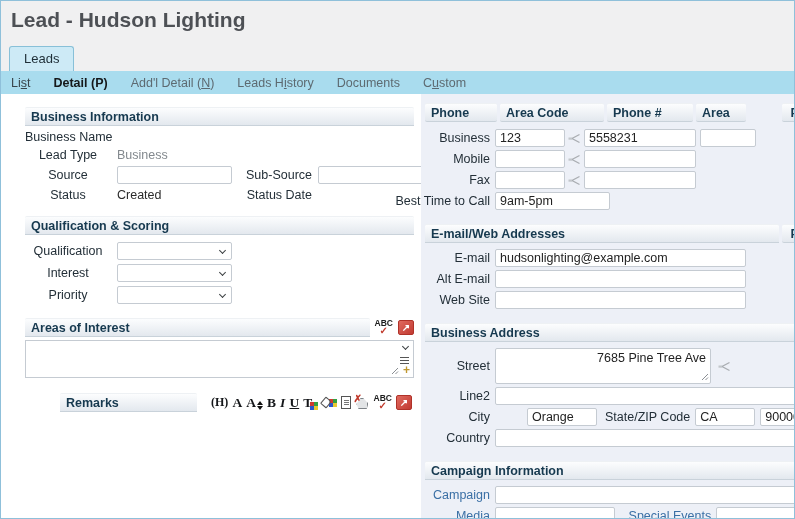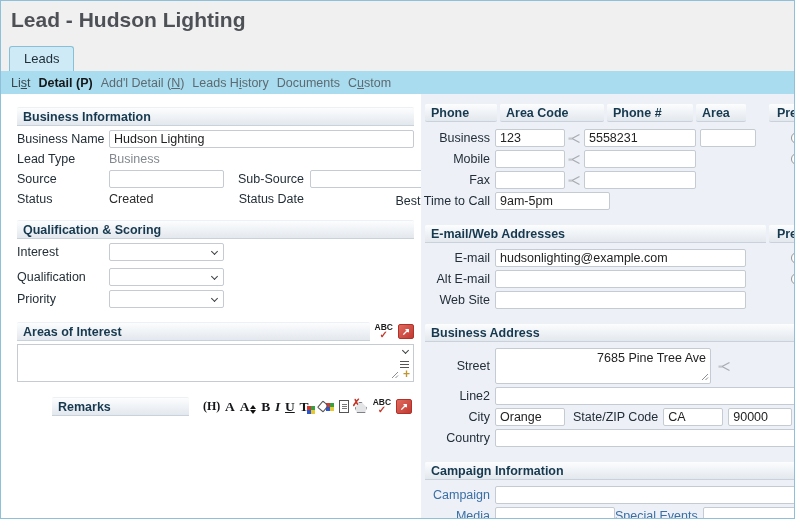--- a/index.html
+++ b/index.html
@@ -5,36 +5,36 @@
   * { box-sizing: border-box; }
   body { margin:0; background:#fff; font-family:"Liberation Sans", sans-serif; }
   .page { width:795px; height:519px; border:1px solid #8fc0da; background:#fff; overflow:hidden; position:relative; }
 
   
   .titlebar { height:45px; background:#f0f0f1; padding:7px 0 0 10px; }
   .title { font-size:21px; font-weight:600; color:#4d5055; }
   .tabstrip { background:#f0f0f1; height:25px; padding-left:8px; }
   .tab { display:inline-block; height:25px; line-height:24px; padding:0 14px; background:#cdeaf6;
          border:1px solid #88c0d8; border-bottom:none; border-radius:3px 3px 0 0; font-size:13px; color:#1f2e37; }
-  .subtabbar { background:#a9dcee; height:23px; display:flex; align-items:center; padding-left:10px; gap:8px; font-size:12.5px; }
+  .subtabbar { background:#a9dcee; height:23px; display:flex; align-items:center; padding-left:10px; gap:23px; font-size:12.5px; }
   .subtab { color:#5d6a71; white-space:nowrap; cursor:default; }
   .subtab.first { color:#39454c; }
   .subtab.active { color:#15181a; font-weight:bold; }
   .accel { text-decoration:underline; }
 
   
   .content { display:flex; height:426px; }
-  .col-left { width:413px; padding:13px 0 0 16px; background:#fff; }
+  .col-left { width:413px; padding:13px 0 0 24px; background:#fff; }
   .col-right { flex:1; margin-left:7px; background:#edf0f7; padding:9px 12px 0 4px; }
 
   .sechdr { height:19px; line-height:18px; padding:0 6px; background:linear-gradient(#fcfdfe,#e3e8ee);
             border-top:1px solid #eef1f4; border-bottom:1px solid #c9d2da; border-radius:2px 2px 0 0;
             color:#16394f; font-weight:bold; font-size:12.5px; }
   .frow { display:flex; align-items:center; margin:4px 0; }
-  .flabel { width:92px; text-align:left; padding-right:6px; color:#232f38; font-size:12.5px; flex-shrink:0; white-space:nowrap; }
+  .flabel { width:92px; text-align:center; padding-right:6px; color:#232f38; font-size:12.5px; flex-shrink:0; white-space:nowrap; }
   .flabel2 { width:86px; text-align:right; padding-right:6px; color:#232f38; font-size:12.5px; flex-shrink:0; white-space:nowrap; }
   input.txt, textarea.txt { border:1px solid #c5cbd2; border-radius:2px; height:18px; padding:0 4px;
             font-size:12.5px; font-family:inherit; color:#222; background:#fff; outline:none; }
   textarea.txt { resize:none; padding:2px 4px;text-align:right; }
   .sval { font-size:12.5px; color:#2b2b2b; }
   .muted { color:#83898e; }
 
   .sel { width:115px; height:18px; border:1px solid #c5cbd2; border-radius:2px; background:#fff;
          display:flex; align-items:center; justify-content:flex-end; padding-right:6px; }
   .chev { width:5px; height:5px; border-right:1.2px solid #3c4043; border-bottom:1.2px solid #3c4043;
@@ -117,47 +117,46 @@
     <span class="subtab"><span>C</span><span class="accel">u</span><span>stom</span></span>
   </div>
 
   <div class="content">
 
     <div class="col-left">
 
       <div class="sechdr">Business Information</div>
       <div class="frow">
         <span class="flabel">Business Name</span>
-        <input class="txt" style="flex: 1 1 0%;" value="Hudson Lighting">
       </div>
       <div class="frow">
         <span class="flabel">Lead Type</span>
         <span class="sval muted">Business</span>
       </div>
       <div class="frow">
         <span class="flabel">Source</span>
         <input class="txt" style="width: 115px;" value="">
         <span class="flabel2">Sub-Source</span>
         <input class="txt" style="flex: 1 1 0%;" value="">
       </div>
       <div class="frow">
         <span class="flabel">Status</span>
         <span class="sval" style="width:115px;">Created</span>
         <span class="flabel2">Status Date</span>
       </div>
 
       <div class="sechdr mt14">Qualification &amp; Scoring</div>
-      <div class="frow">
-        <span class="flabel">Interest</span>
+      <div class="frow" style="margin-top:7px;">
+        <span class="flabel">Qualification</span>
         <div class="sel">
             <span class="chev"></span>
           </div>
       </div>
-      <div class="frow" style="margin-top:7px;">
-        <span class="flabel">Qualification</span>
+      <div class="frow">
+        <span class="flabel">Interest</span>
         <div class="sel">
             <span class="chev"></span>
           </div>
       </div>
       <div class="frow">
         <span class="flabel">Priority</span>
         <div class="sel">
             <span class="chev"></span>
           </div>
       </div>
@@ -318,21 +317,21 @@
               <rect x="0.5" y="4.5" width="3.5" height="2.2" fill="#c2c6ca"></rect>
             </svg>
           </span>
       </div>
       <div class="prow">
         <span class="plabel">Line2</span>
         <input class="txt" style="flex: 1 1 0%;" value="">
       </div>
       <div class="prow">
         <span class="plabel">City</span>
-        <input class="txt" style="width: 70px;" value="Orange">
+        <input class="txt" style="width: 70px; margin-left: 32px;" value="Orange">
         <span class="plabel" style="width:auto; padding-left:8px;">State/ZIP Code</span>
         <input class="txt" style="width: 60px;" value="CA">
         <input class="txt" style="width: 64px; margin-left: 5px;" value="90000">
       </div>
       <div class="prow">
         <span class="plabel">Country</span>
         <input class="txt" style="flex: 1 1 0%;" value="">
       </div>
 
       <div class="sechdr mt14 mb6">Campaign Information</div>

